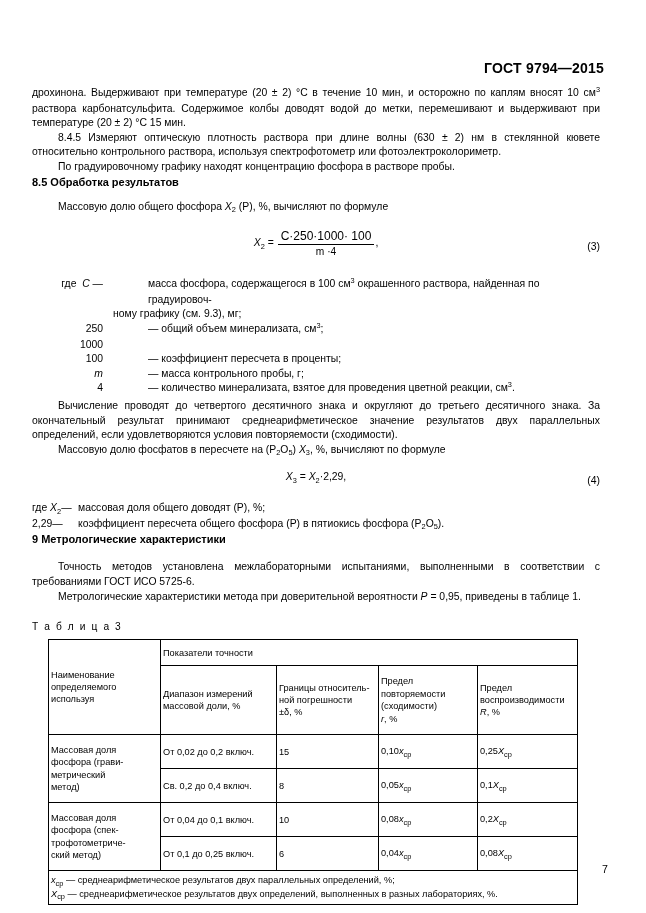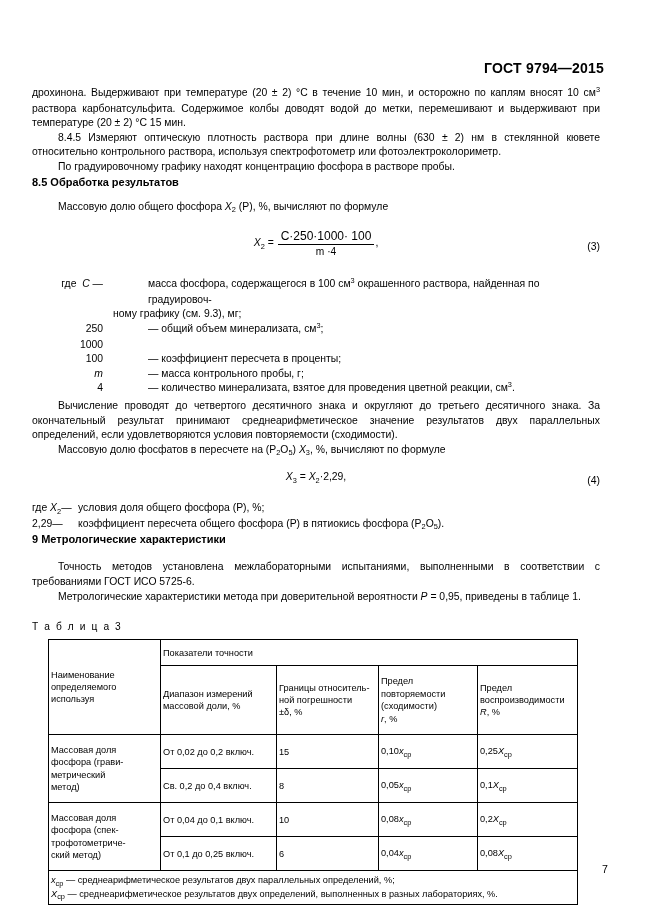--- a/index.html
+++ b/index.html
@@ -269,21 +269,21 @@
     <p class="tx ind">Массовую долю фосфатов в пересчете на (P<sub>2</sub>O<sub>5</sub>) <span class="ital">X</span><sub>3</sub>, %, вычисляют по формуле</p>
 
     <div class="formula-row">
       <span class="formula-inner"><span class="ital">X</span><sub>3</sub> = <span class="ital">X</span><sub>2</sub>·2,29,</span>
       <span class="fnum">(4)</span>
     </div>
 
     <div class="defs2">
       <div class="drow">
         <span class="dkey">где <span class="ital">X</span><sub>2</sub>—</span>
-        <span class="dval">условия доля общего фосфора (P),  %;</span>
+        <span class="dval">массовая доля общего доводят (P),  %;</span>
       </div>
       <div class="drow">
         <span class="dkey">2,29—</span>
         <span class="dval">коэффициент пересчета общего фосфора (P) в пятиокись фосфора (P<sub>2</sub>O<sub>5</sub>).</span>
       </div>
     </div>
 
     <h2 class="sec sec-9">9  Метрологические характеристики</h2>
 
     <p class="tx ind" style="margin-top:13px">Точность методов установлена межлабораторными испытаниями, выполненными в соответствии с требованиями ГОСТ ИСО 5725-6.</p>

